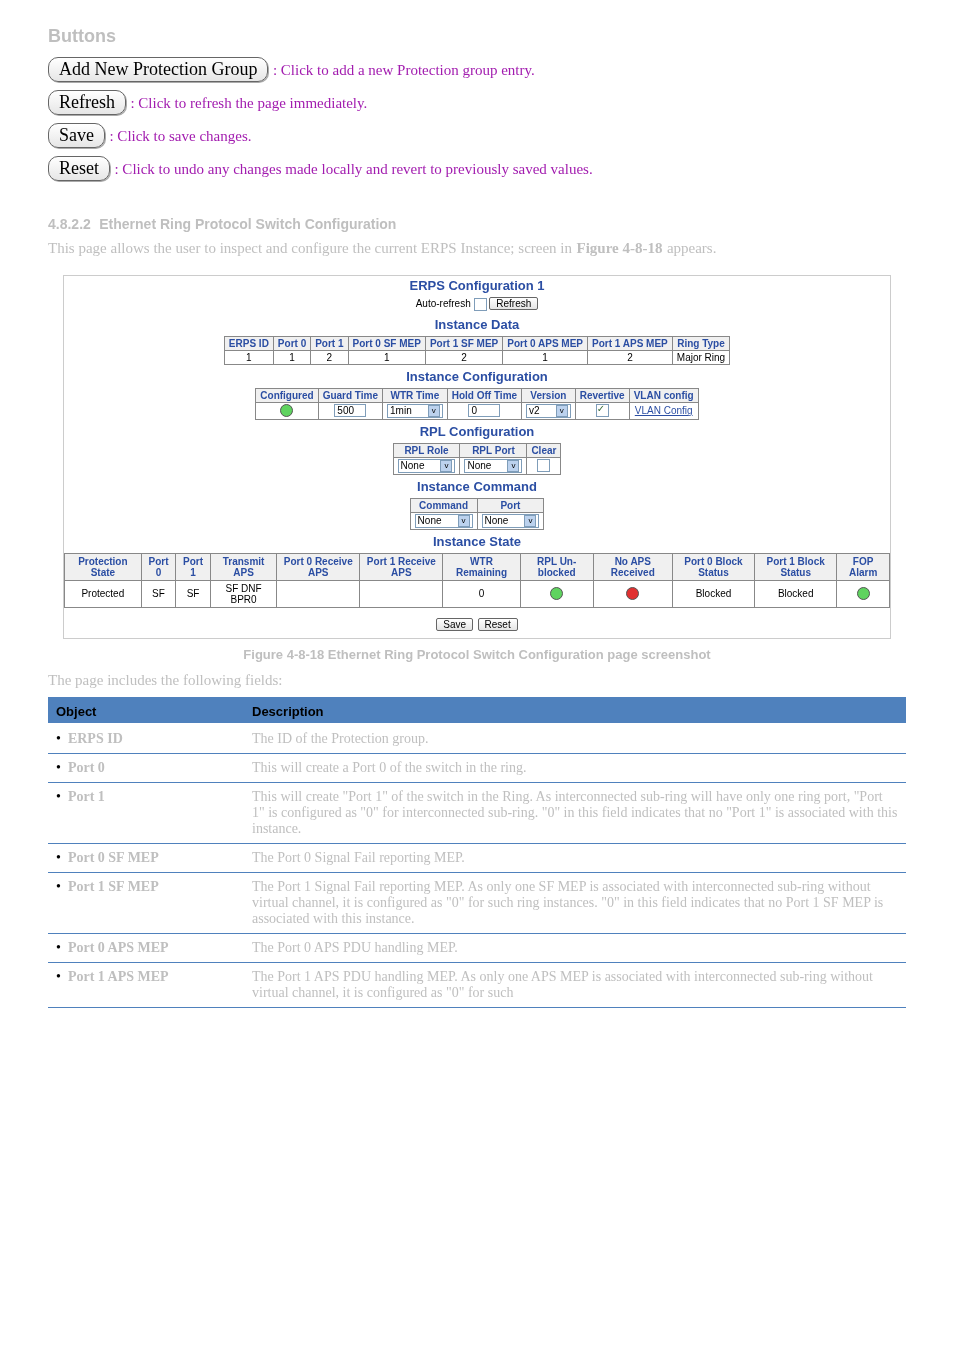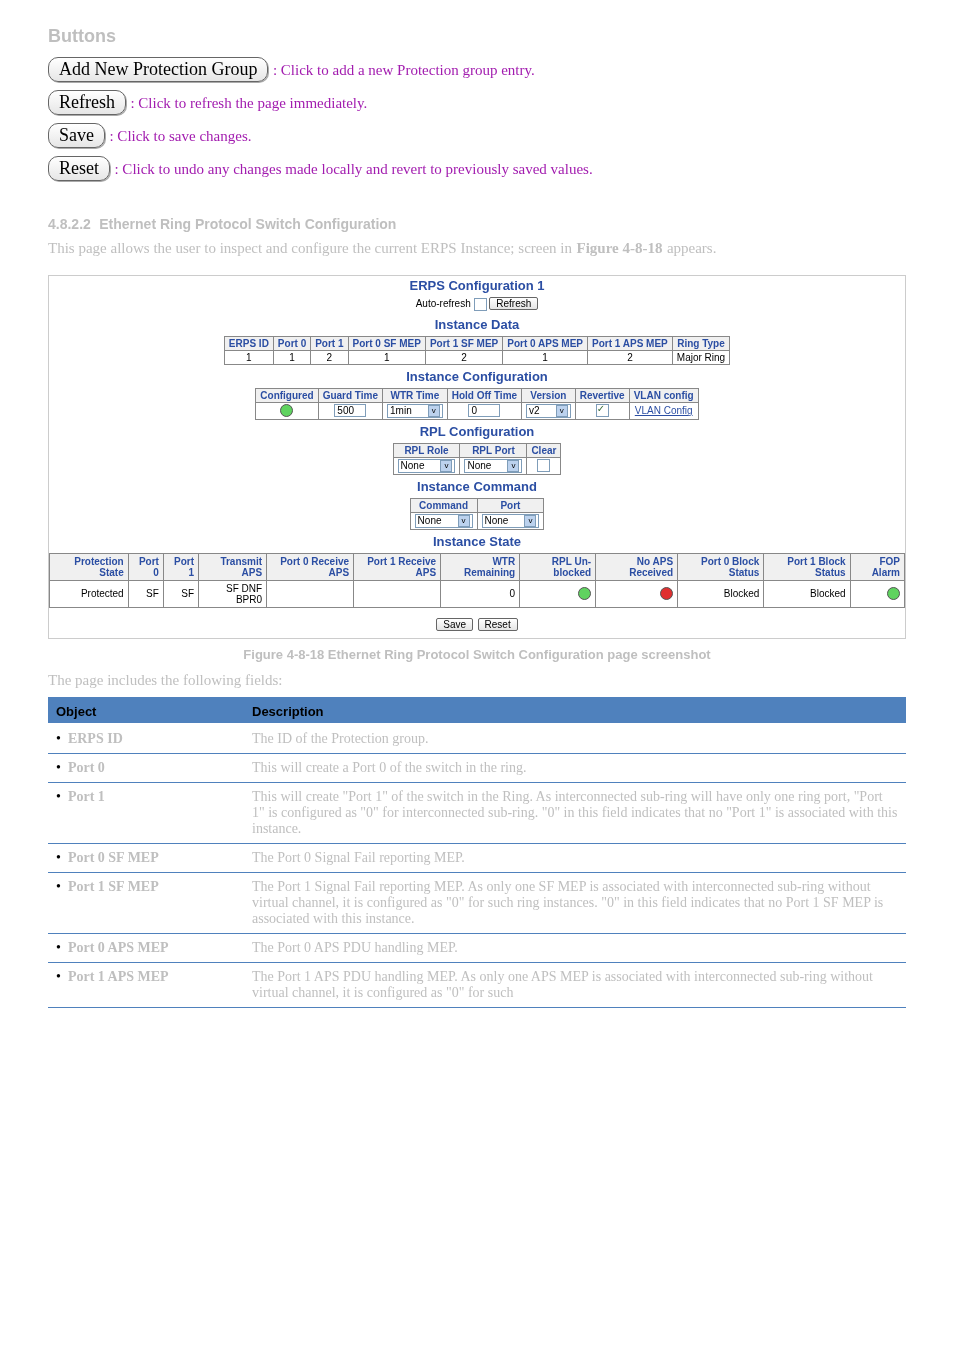--- a/index.html
+++ b/index.html
@@ -30,21 +30,21 @@
     font-family: Arial, sans-serif;
     font-size: 10px;
     background: linear-gradient(#fff, #e4e4e4);
     border-radius:2px;
   }
   .grid-after { margin-top: 3px; font-family: "Times New Roman", serif; font-size:15px; }
   .grid-after.muted { color:#a21caf; }
   .screenshot {
     background:#fff;
     border:1px solid #ccc;
-    margin: 6px 0;
+    margin: 6px 15px;
   }
   .shot-center { text-align:center; }
   .shot-title { color:#2b4ea3; font-weight:bold; font-size:13px; padding:2px 0; }
   .shot-refresh { font-size:10px; padding:2px 0; }
   .tbl { border-collapse: collapse; margin: 0 auto; }
   .tbl th, .tbl td {
     border:1px solid #888;
     font-family: Arial, sans-serif;
     font-size: 10px;
     padding: 1px 4px;
@@ -59,21 +59,21 @@
   .faux-input { border:1px solid #7f9db9; background:#fff; font-size:10px; width:28px; display:inline-block; text-align:left; padding-left:2px;}
   .faux-chk { display:inline-block; width:11px; height:11px; border:1px solid #7f9db9; background:#fff; vertical-align:middle; position:relative; }
   .faux-chk.checked::after { content:"✓"; font-size:10px; position:absolute; top:-2px; left:0; color:#3b6e3b; }
   .faux-sel { border:1px solid #7f9db9; background:#fff; font-size:10px; display:inline-flex; align-items:center; padding:0 2px; gap:16px;}
   .faux-sel .arrow { background:#bcd2ee; border:1px solid #7f9db9; width:10px; display:inline-block; text-align:center; font-size:8px; line-height:10px;}
   .instance-state { width:100%; border-collapse:collapse; margin:0; background:#fff; }
   .instance-state th, .instance-state td {
     border:1px solid #888;
     font-family: Arial, sans-serif;
     font-size:10px;
-    text-align:right;
+    text-align:center;
     padding:2px 4px;
   }
   .instance-state th { color:#2b4ea3; font-weight:bold; background:#f0f0f0; }
   .fig { text-align:center; font-weight:bold; font-family: Arial, sans-serif; font-size:13px; margin:8px 0 10px 0; }
   .desc-intro { font-family: "Times New Roman", serif; font-size:15px; margin:4px 0 8px 0; }
   .desc-table { width:100%; border-collapse:collapse; }
   .desc-table thead th {
     background:#4f81bd; color:#000000;
     border-top:3px solid #4f81bd;
     border-bottom:2px solid #fff;

